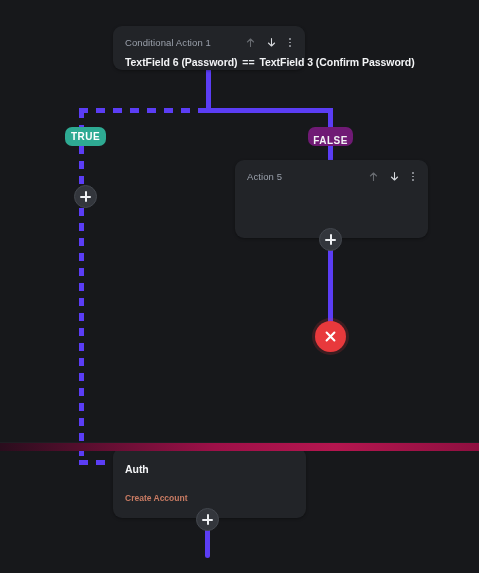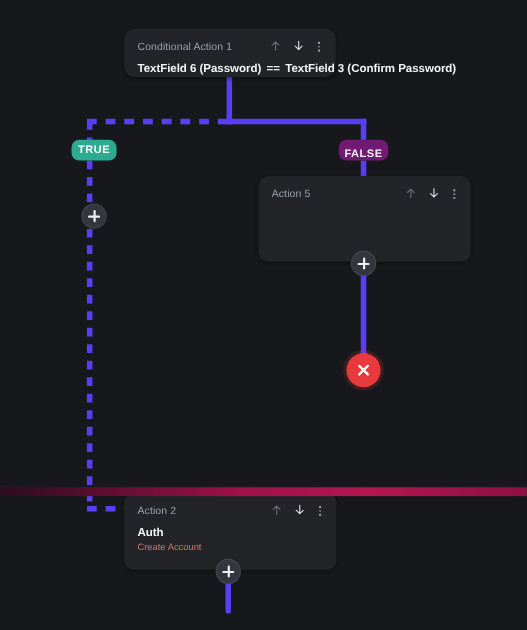--- a/index.html
+++ b/index.html
@@ -86,23 +86,23 @@
   .card-title {
     margin-top: 6px;
     font-size: 10.5px;
     font-weight: bold;
     color: #f3f4f6;
     white-space: nowrap;
     letter-spacing: -0.05px;
   }
   .card-title .eq { color: #e8eaee; padding: 0 2px; }
   .card-sub {
-    margin-top: 2px;
+    margin-top: 18px;
     font-size: 8.5px;
-    font-weight: normal;
+    font-weight: bold;
     color: #c97b63;
     white-space: nowrap;
   }
 
   
   .badge {
     position: absolute;
     z-index: 4;
     border-radius: 7px;
     font-size: 10px;
@@ -250,40 +250,20 @@
 
   <div class="plus" style="left:319px; top:228px;"></div>
 
   <div class="stop" style="left:315px; top:321px;">
     <svg width="15" height="15" viewBox="0 0 15 15">
       <path d="M3.6 3.6l7.8 7.8M11.4 3.6l-7.8 7.8" stroke="#ffffff" stroke-width="2.1" stroke-linecap="round"></path>
     </svg>
   </div>
 
   <div class="card" style="left:113px; top:448px; width:193px; height:70px;">
-    <div class="card-head">
-      <span class="card-label">Action 2</span>
-      <span class="card-icons">
-        <span class="ico ico-up">
-          <svg width="11" height="11" viewBox="0 0 11 11">
-              <path d="M5.5 9.5V2M5.5 2L2.4 5M5.5 2l3.1 3" stroke="#c8cdd5" stroke-width="1.05" fill="none" stroke-linecap="round"></path>
-            </svg>
-        </span>
-        <span class="ico ico-down">
-          <svg width="11" height="11" viewBox="0 0 11 11">
-              <path d="M5.5 1.5V9M5.5 9l-3.1-3M5.5 9l3.1-3" stroke="#e7eaee" stroke-width="1.05" fill="none" stroke-linecap="round"></path>
-            </svg>
-        </span>
-        <span class="dots">
-          <i></i>
-            <i></i>
-            <i></i>
-        </span>
-      </span>
-    </div>
     <div class="card-title">Auth</div>
     <div class="card-sub">Create Account</div>
   </div>
 
   <div class="plus" style="left:196px; top:508px;"></div>
 
   <div id="bottom-strip-line"></div>
   <div id="bottom-strip"></div>
 
 </div>

